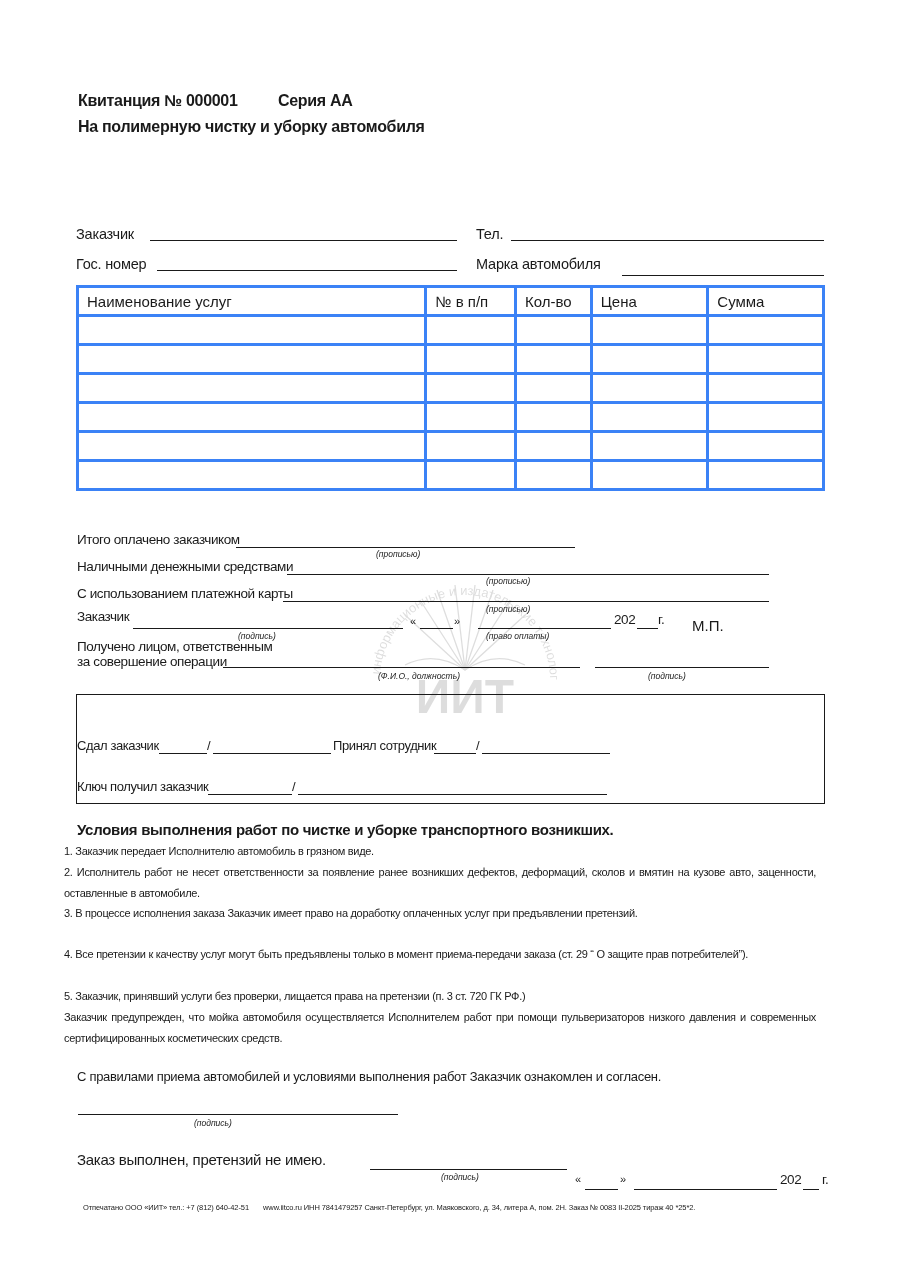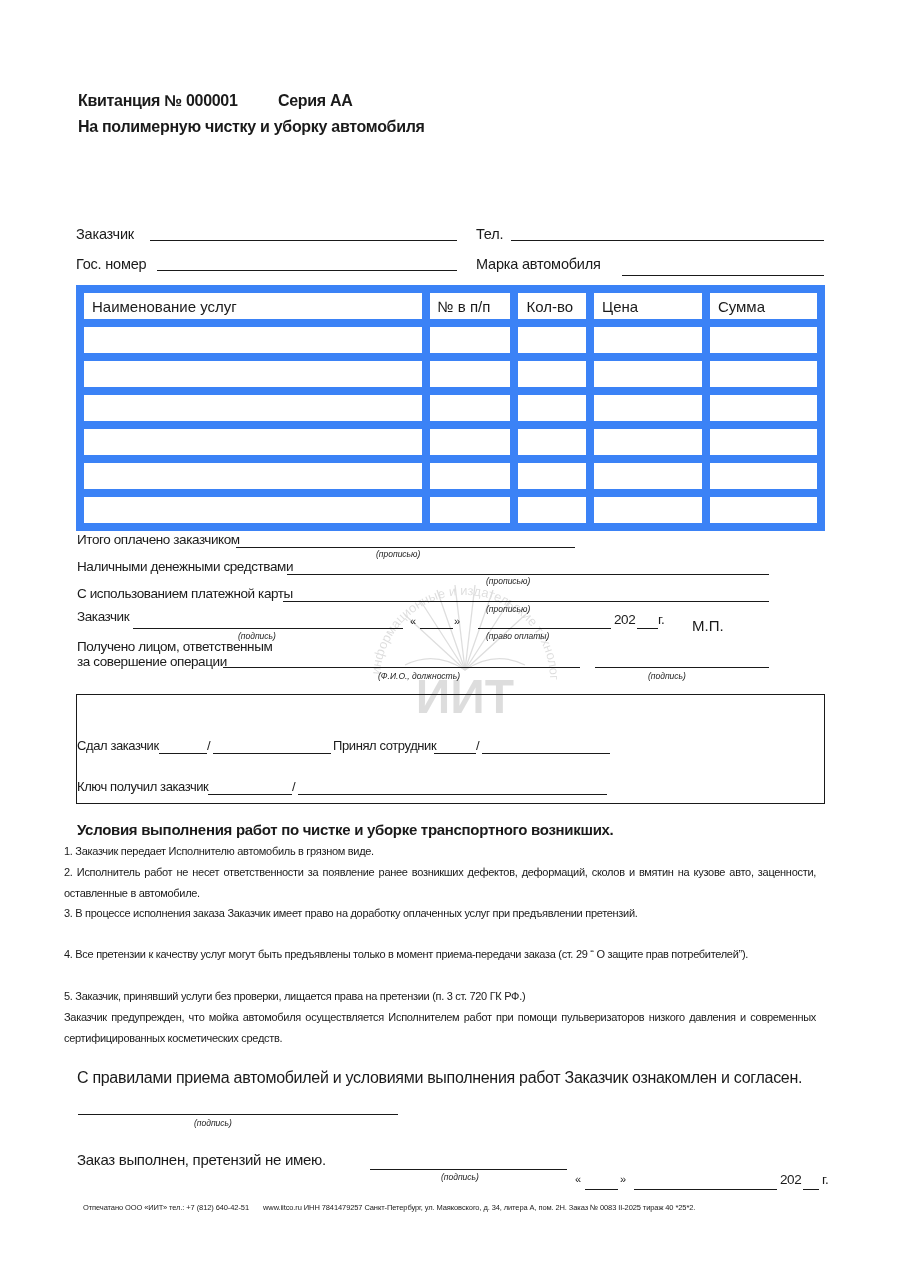--- a/index.html
+++ b/index.html
@@ -11,21 +11,21 @@
   .abs { position: absolute; }
   .title { font-weight: bold; font-size: 16px; letter-spacing: -0.3px; }
   .lbl { font-size: 14.5px; white-space: nowrap; letter-spacing: -0.2px; }
   .sm { font-size: 13.5px; white-space: nowrap; letter-spacing: -0.4px; }
   .hint { font-size: 8.5px; font-style: italic; white-space: nowrap; color: #222; }
   .line { position: absolute; border-bottom: 1px solid #1a1a1a; height: 0; }
   .field { position: absolute; border: none; border-bottom: 1px solid #1a1a1a; background: transparent; height: 16px; padding: 0; outline: none; }
 
   
   .svc-table { position: absolute; left: 76px; top: 285px; width: 749px; border-collapse: collapse; }
-  .svc-table th, .svc-table td { border: 8px solid #3b82f6; height: 26px; padding: 0 8px; text-align: left; font-weight: normal; font-size: 15px; }
+  .svc-table th, .svc-table td { border: 3px solid #3b82f6; height: 26px; padding: 0 8px; text-align: left; font-weight: normal; font-size: 15px; }
   .svc-table td { height: 26px; }
   .svc-table td input { width: 100%; border: none; background: transparent; outline: none; height: 24px; }
 
   
   .watermark { position: absolute; left: 365px; top: 555px; width: 200px; height: 160px; opacity: 0.13; pointer-events: none; }
 
   
   .act-box { position: absolute; left: 76px; top: 694px; width: 749px; height: 110px; border: 1.5px solid #1a1a1a; box-sizing: border-box; }
   .act-title { position: absolute; left: 0; right: 0; top: 5px; text-align: center; font-weight: bold; font-size: 13px; letter-spacing: -0.4px; }
 
@@ -181,21 +181,21 @@
 </div>
 
 <div class="abs cond-title" style="left:77px; top:821px;">Условия выполнения работ по чистке и уборке транспортного возникших.</div>
 <div class="para" style="top:841px;">1. Заказчик передает Исполнителю автомобиль в грязном виде.</div>
 <div class="para" style="top:862px;">2. Исполнитель работ не несет ответственности за появление ранее возникших дефектов, деформаций, сколов и вмятин на кузове авто, заценности, оставленные в автомобиле.</div>
 <div class="para" style="top:903px;">3. В процессе исполнения заказа  Заказчик имеет право на доработку оплаченных услуг при предъявлении претензий.</div>
 <div class="para" style="top:944px;">4. Все претензии к качеству услуг могут быть предъявлены только в момент приема-передачи заказа (ст. 29 “ О защите прав потребителей”).</div>
 <div class="para" style="top:986px;">5. Заказчик, принявший услуги без проверки, лищается права на претензии (п. 3 ст. 720 ГК РФ.)</div>
 <div class="para" style="top:1007px;">Заказчик предупрежден, что мойка автомобиля осуществляется Исполнителем работ при помощи пульверизаторов низкого давления и современных сертифицированных косметических средств.</div>
 
-<div class="abs" style="left:77px; top:1069px; font-size:16px; letter-spacing:-0.3px; white-space:nowrap;">С правилами  приема автомобилей и условиями выполнения работ Заказчик  ознакомлен и согласен.</div>
+<div class="abs" style="left:77px; top:1069px; font-size:13px; letter-spacing:-0.3px; white-space:nowrap;">С правилами  приема автомобилей и условиями выполнения работ Заказчик  ознакомлен и согласен.</div>
 <div class="line" style="left:78px; top:1114px; width:320px;"></div>
 <div class="abs hint" style="left:194px; top:1118px;">(подпись)</div>
 
 <div class="abs" style="left:77px; top:1151px; font-size:15px; letter-spacing:-0.3px; white-space:nowrap;">Заказ выполнен, претензий не имею.</div>
 <div class="line" style="left:370px; top:1169px; width:197px;"></div>
 <div class="abs hint" style="left:441px; top:1172px;">(подпись)</div>
 <div class="abs" style="left:575px; top:1173px; font-size:11px;">«</div>
 <div class="line" style="left:585px; top:1189px; width:33px;"></div>
 <div class="abs" style="left:620px; top:1173px; font-size:11px;">»</div>
 <div class="line" style="left:634px; top:1189px; width:143px;"></div>

